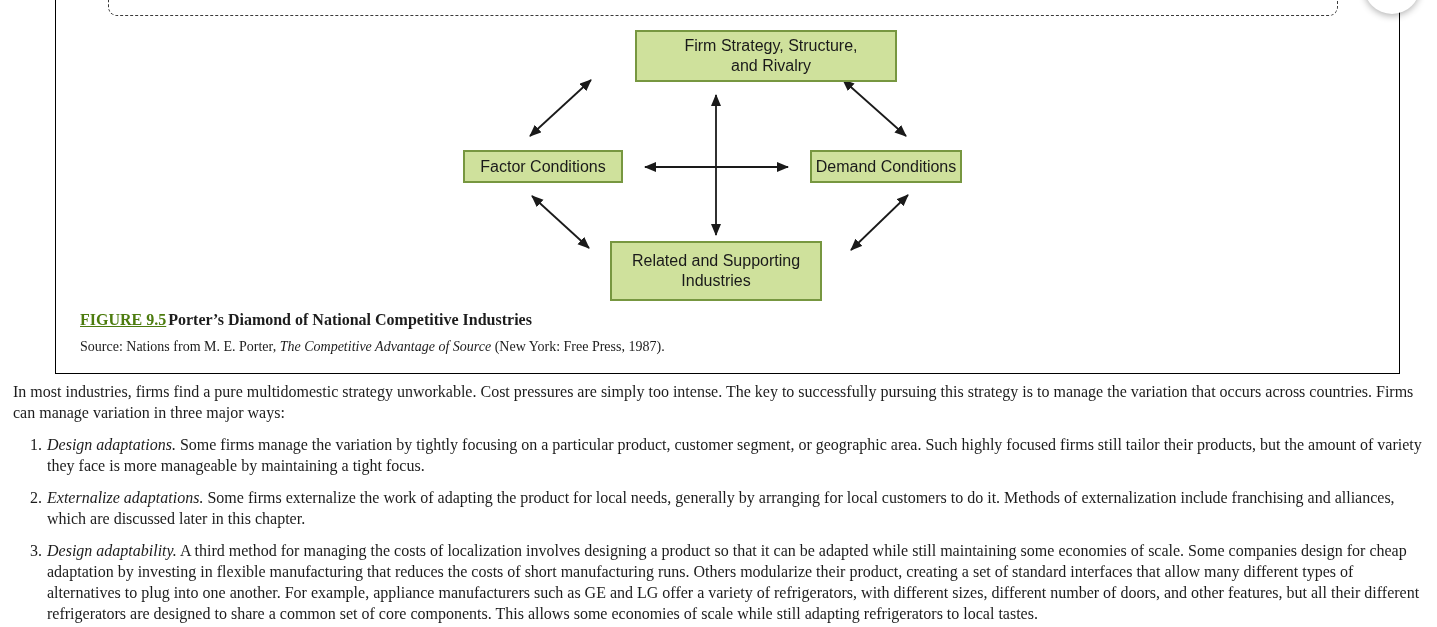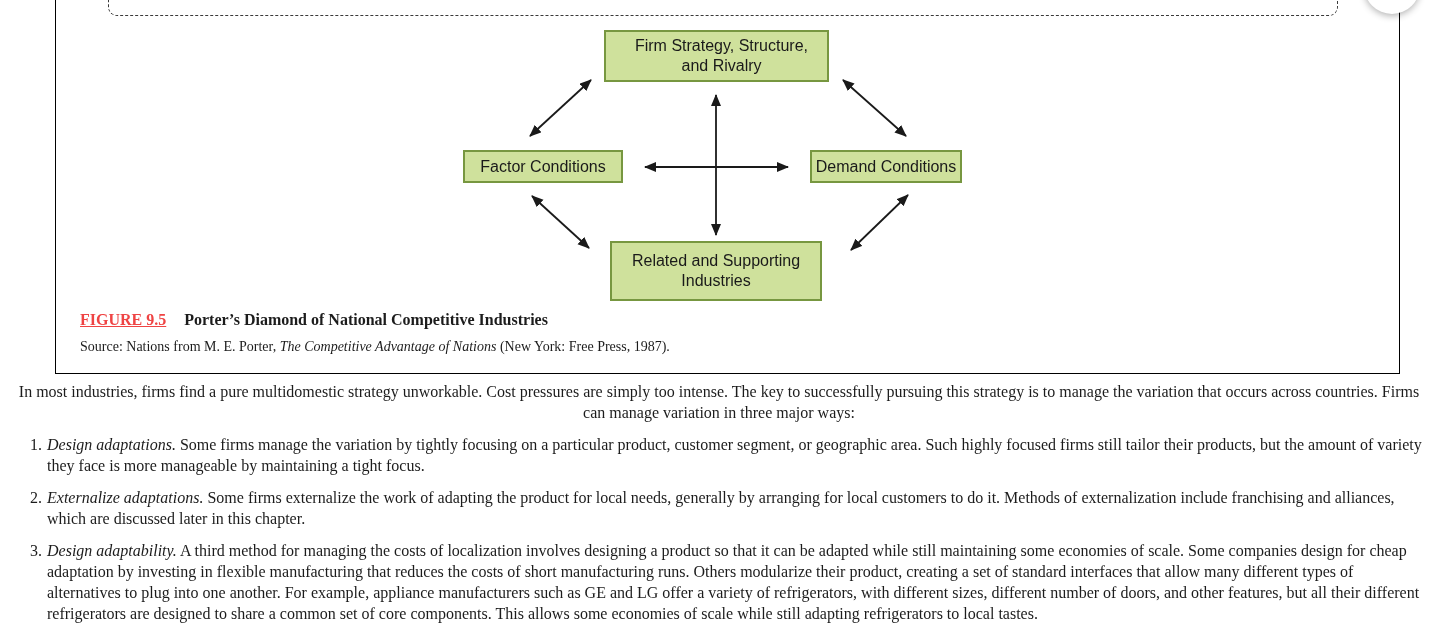--- a/index.html
+++ b/index.html
@@ -20,33 +20,33 @@
                   border-radius:50%; background:#fff; z-index:5;
                   box-shadow:0 2px 7px rgba(0,0,0,0.30); }
 
   .arrow-layer { position:absolute; left:0; top:0; width:1437px; height:380px;
                  pointer-events:none; z-index:1; }
 
   .dbox { position:absolute; background:#cfe19c; border:2px solid #779740;
           display:flex; flex-direction:column; justify-content:center; align-items:center;
           font-family:"Liberation Sans", sans-serif; font-size:16px; line-height:20px;
           color:#1a1a1a; text-align:center; z-index:2; }
-  .dbox-top    { left:604px; top:30px;  width:225px; height:52px;padding-left:10px; }
+  .dbox-top    { left:635px; top:30px;  width:262px; height:52px;padding-left:10px; }
   .dbox-left   { left:463px; top:150px; width:160px; height:33px; }
   .dbox-right  { left:810px; top:150px; width:152px; height:33px; }
   .dbox-bottom { left:610px; top:241px; width:212px; height:60px; }
 
   .fig-caption { position:absolute; left:80px; top:311px; font-size:16px; font-weight:bold; z-index:2; }
-  .fig-link { color:#ef4444; text-decoration:underline; cursor:pointer; margin-right:18px; }
+  .fig-link { color:#4d7c0f; text-decoration:underline; cursor:pointer; margin-right:2px; }
   .fig-source { position:absolute; left:80px; top:339px; font-size:14px; color:#1c1c1c; z-index:2; }
   .fig-source .it { font-style:italic; }
 
   .body-text { position:absolute; left:13px; top:381px; width:1412px;
                font-size:16px; line-height:21px; }
-  .intro { margin-bottom:11px;text-align:center; }
+  .intro { margin-bottom:11px; }
   .nlist { padding-left:17px; }
   .nlist-item { display:flex; margin-bottom:11px; }
   .nlist-item .num { flex:0 0 17px; }
   .nlist-item .txt { flex:1; }
   .it { font-style:italic; }
 </style>
 </head>
 <body>
 
 <div class="page">
@@ -84,21 +84,21 @@
   <div class="dbox dbox-bottom">
     <span>Related and Supporting</span>
     <span>Industries</span>
   </div>
 
   <div class="fig-caption">
     <span class="fig-link">FIGURE 9.5</span><span>Porter’s Diamond of National Competitive Industries</span>
   </div>
 
   <div class="fig-source">
-    <span>Source: Nations from M. E. Porter, </span><span class="it">The Competitive Advantage of Nations</span><span> (New York: Free Press, 1987).</span>
+    <span>Source: Nations from M. E. Porter, </span><span class="it">The Competitive Advantage of Source</span><span> (New York: Free Press, 1987).</span>
   </div>
 
   <div class="body-text">
     <div class="intro">In most industries, firms find a pure multidomestic strategy unworkable. Cost pressures are simply too intense. The key to successfully pursuing this strategy is to manage the variation that occurs across countries. Firms can manage variation in three major ways:</div>
     <div class="nlist">
       <div class="nlist-item">
         <span class="num">1.</span>
         <span class="txt"><span class="it">Design adaptations.</span><span> Some firms manage the variation by tightly focusing on a particular product, customer segment, or geographic area. Such highly focused firms still tailor their products, but the amount of variety they face is more manageable by maintaining a tight focus.</span></span>
       </div>
       <div class="nlist-item">

